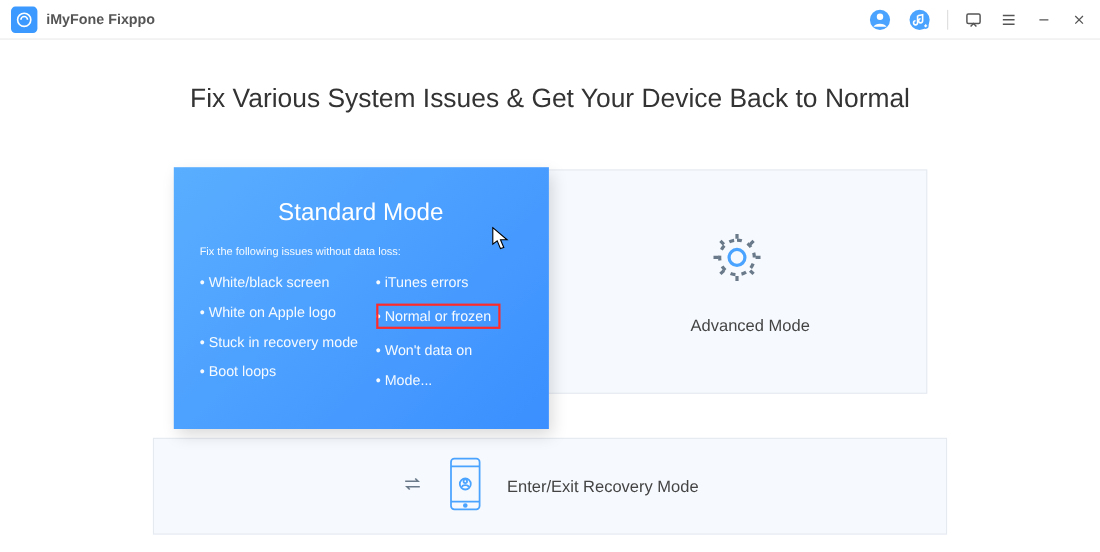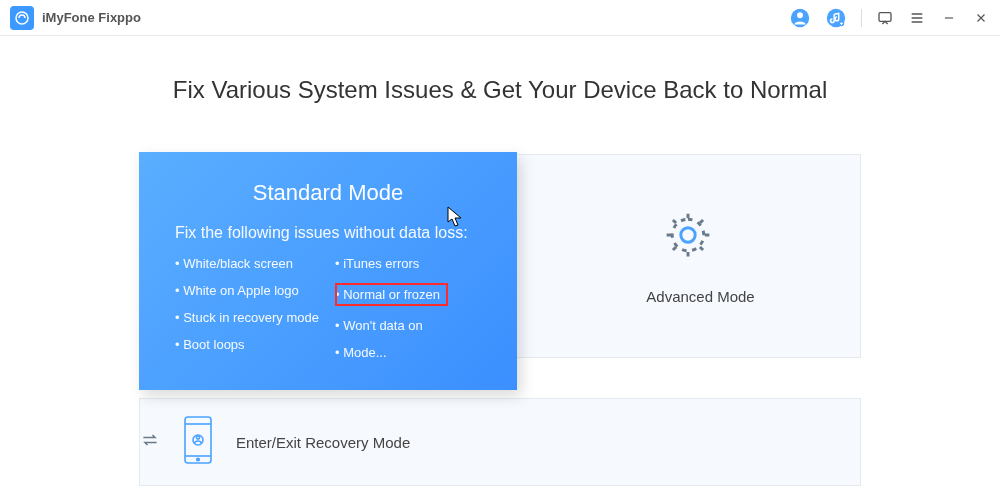--- a/index.html
+++ b/index.html
@@ -74,38 +74,38 @@
   font-weight: 400;
   color: #333;
   margin-bottom: 48px;
 }
 .cards {
   display: flex;
   justify-content: center;
   gap: 0;
 }
 .card-standard {
-  width: 378px;
+  width: 341px;
   height: 238px;
   background: linear-gradient(135deg, #5aaeff 0%, #3b8fff 100%);
   color: #fff;
-  padding: 28px 36px;
+  padding: 28px 24px;
   text-align: left;
   box-shadow: 4px 6px 14px rgba(0,0,0,0.15);
   position: relative;
   z-index: 2;
 }
 .card-standard h2 {
   font-size: 22px;
   font-weight: 500;
   text-align: center;
   margin-bottom: 18px;
 }
 .card-standard .subtitle {
-  font-size: 16px;
+  font-size: 10px;
   margin-bottom: 14px;
   color: rgba(255,255,255,0.95);
 }
 .issues {
   display: flex;
   gap: 16px;
   font-size: 13px;
   color: rgba(255,255,255,0.95);
 }
 .issues-col {
@@ -142,20 +142,21 @@
   margin-left: 25px;
 }
 .card-recovery {
   width: 722px;
   height: 88px;
   border: 1px solid #e5e9f0;
   background: #f6f9fd;
   margin: 8px auto 0;
   display: flex;
   align-items: center;
+  justify-content: center;
   gap: 20px;
 }
 .card-recovery .label {
   font-size: 15px;
   color: #444;
 }
 .cursor {
   position: absolute;
   left: 447px;
   top: 206px;

